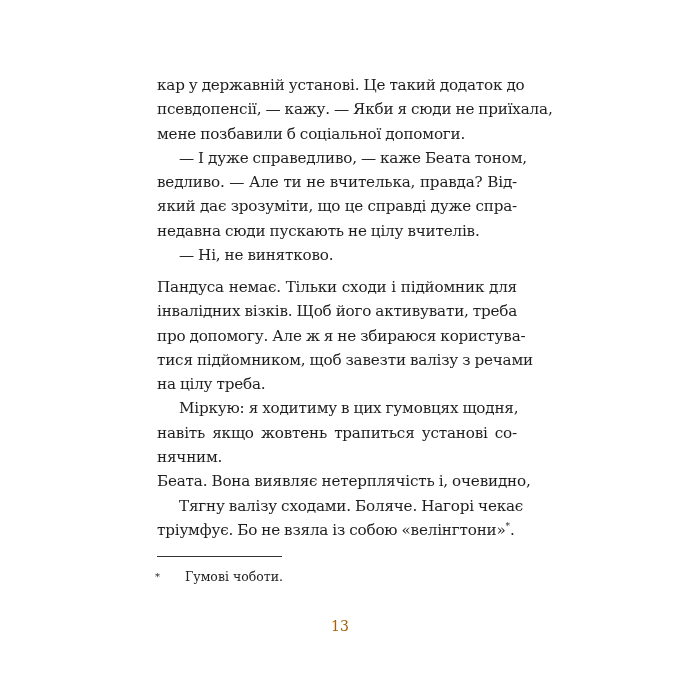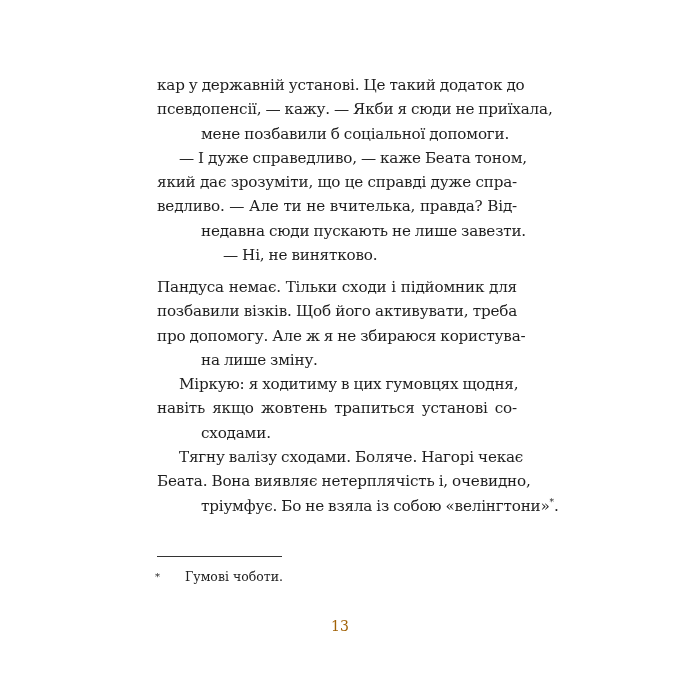--- a/index.html
+++ b/index.html
@@ -33,21 +33,20 @@
       word-spacing: -0.5px;
     }
     .line {
       display: block;
       white-space: nowrap;
       text-align-last: justify;
       height: 24.3px;
     }
     .line.last {
       text-align-last: left;
-      margin-left: 44px;
     }
     .indent {
       padding-left: 22px;
     }
     #block1 { top: 73px; }
     #block2 { top: 275px; }
     .footnote-rule {
       position: absolute;
       left: 157px;
       top: 556px;
@@ -87,36 +86,37 @@
 </head>
 <body>
 
 <div class="page">
 
   <div class="text-block" id="block1">
     <span class="line">кар у державній установі. Це такий додаток до</span>
     <span class="line">псевдопенсії, — кажу. — Якби я сюди не приїхала,</span>
     <span class="line last">мене позбавили б соціальної допомоги.</span>
     <span class="line indent">— І дуже справедливо, — каже Беата тоном,</span>
+    <span class="line">ведливо. — Але ти не вчителька, правда? Від-</span>
     <span class="line">який дає зрозуміти, що це справді дуже спра-</span>
-    <span class="line">ведливо. — Але ти не вчителька, правда? Від-</span>
-    <span class="line last">недавна сюди пускають не лише завезти.</span>
+    <span class="line last">недавна сюди пускають не цілу вчителів.</span>
     <span class="line indent last">— Ні, не винятково.</span>
   </div>
 
   <div class="text-block" id="block2">
     <span class="line">Пандуса немає. Тільки сходи і підйомник для</span>
-    <span class="line">позбавили візків. Щоб його активувати, треба</span>
+    <span class="line">інвалідних візків. Щоб його активувати, треба</span>
     <span class="line">про допомогу. Але ж я не збираюся користува-</span>
-    <span class="line last">на лише зміну.</span>
+    <span class="line">тися підйомником, щоб завезти валізу з речами</span>
+    <span class="line last">на цілу треба.</span>
     <span class="line indent">Міркую: я ходитиму в цих гумовцях щодня,</span>
     <span class="line">навіть якщо жовтень трапиться установі со-</span>
-    <span class="line last">сходами.</span>
+    <span class="line last">нячним.</span>
+    <span class="line">Беата. Вона виявляє нетерплячість і, очевидно,</span>
     <span class="line indent">Тягну валізу сходами. Боляче. Нагорі чекає</span>
-    <span class="line">Беата. Вона виявляє нетерплячість і, очевидно,</span>
     <span class="line last"><span>тріумфує. Бо не взяла із собою «велінгтони»</span><span class="sup">*</span>.</span>
   </div>
 
   <div class="footnote-rule"></div>
 
   <div class="footnote">
     <span class="mark">*</span><span>Гумові чоботи.</span>
   </div>
 
   <div class="page-number">13</div>

